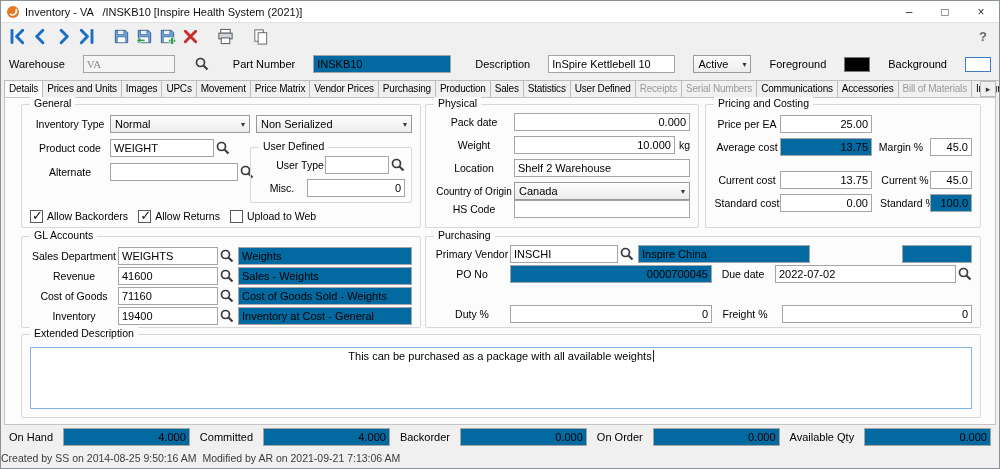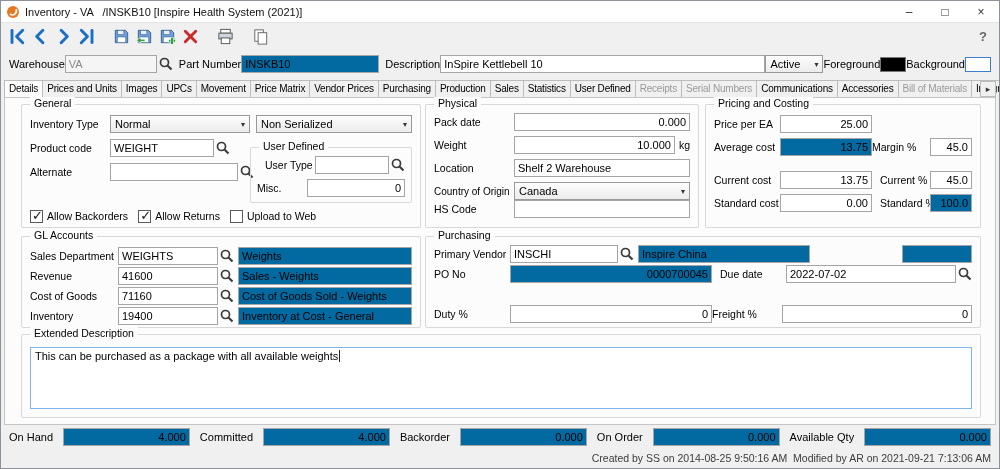--- a/index.html
+++ b/index.html
@@ -14,55 +14,55 @@
   .win-controls { margin-left: auto; display: flex; height: 100%; }
   .win-btn { width: 36px; display: flex; align-items: center; justify-content: center; font-size: 12px; color: #333; }
 
   
   .toolbar { flex: 0 0 26px; display: flex; align-items: center; padding-left: 5px; }
   .tb-btn { width: 23px; height: 23px; display: flex; align-items: center; justify-content: center; }
   .tb-gap { width: 12px; }
   .tb-help { margin-left: auto; margin-right: 12px; font-weight: bold; font-size: 13px; color: #666; }
 
   
-  .header-row { flex: 0 0 30px; display: flex; align-items: center; padding: 0 8px; gap: 0; }
+  .header-row { flex: 0 0 30px; display: flex; align-items: center; padding: 0 8px; gap: 18px; }
   .lbl { white-space: nowrap; }
   .inp { height: 18px; border: 1px solid #a5a5a5; background: #fff; display: flex; align-items: center; padding: 0 3px; font-size: 11px; overflow: hidden; white-space: nowrap; }
   .ro { background: #0369a1; }
   .num { justify-content: flex-end; }
-  .gray-text { color: #8a8a8a; }
+  .gray-text { color: #8a8a8a; font-family: Liberation Serif, serif; }
   .mag { flex: 0 0 14px; margin-left: 2px; }
   .combo { height: 18px; border: 1px solid #999; background: linear-gradient(#fdfdfd, #ececec); display: flex; align-items: center; padding-left: 4px; font-size: 11px; overflow: hidden; white-space: nowrap; }
   .combo-arrow { margin-left: auto; padding: 0 4px; font-size: 8px; color: #333; }
   .swatch { width: 26px; height: 15px; border: 1px solid #777; flex: 0 0 26px; }
   .swatch.bgsel { border-color: #3d7ecc; }
 
   
   .tabs { flex: 0 0 18px; display: flex; align-items: flex-end; padding: 0 3px; position: relative; overflow: hidden; }
   .tab { height: 17px; line-height: 16px; padding: 0 4px; background: #f0f0f0; border: 1px solid #bcbcbc; border-bottom: none; margin-right: -1px; font-size: 10px; letter-spacing: -0.2px; white-space: nowrap; flex: 0 0 auto; }
   .tab.active { background: #fcfcfc; position: relative; z-index: 5; transform: translateY(1px); height: 18px; }
   .tab.disabled { color: #9a9a9a; }
   .tab-scroll { position: absolute; right: 3px; bottom: 0; width: 16px; height: 16px; background: #f0f0f0; border: 1px solid #bcbcbc; display: flex; align-items: center; justify-content: center; font-size: 9px; color: #333; z-index: 6; }
 
   
   .content { flex: 0 0 328px; margin: 0 3px; background: #fcfcfc; border: 1px solid #c5c5c5; position: relative; }
-  .group { position: absolute; border: 1px solid #d8d8d8; border-radius: 2px; }
+  .group { position: absolute; border: 1px solid #d8d8d8; border-radius: 2px; text-align: center; }
   .group-title { position: absolute; top: -8px; left: 8px; background: #fcfcfc; padding: 0 4px; font-size: 10.5px; }
   .row { position: absolute; left: 8px; right: 8px; display: flex; align-items: center; height: 18px; }
   .row .lbl { font-size: 10.5px; flex: 0 0 auto; overflow: hidden; }
   .cb { width: 13px; height: 13px; border: 1px solid #5a5a5a; background: #fff; margin-right: 4px; position: relative; flex: 0 0 13px; }
   .cb.checked::after { content: "✓"; position: absolute; left: 1px; top: -3px; font-size: 13px; font-weight: bold; color: #111; }
   .cb-lbl { font-size: 10.5px; white-space: nowrap; }
   .textarea { position: absolute; left: 8px; top: 12px; right: 8px; bottom: 8px; border: 1px solid #7eb4ea; background: #fff; padding: 2px 4px; font-size: 11px; }
   .caret { display: inline-block; width: 1px; height: 12px; background: #222; vertical-align: -2px; margin-left: 1px; }
 
   
   .totals { flex: 0 0 23px; display: flex; align-items: center; padding: 0 8px; gap: 10px; }
   .totals .inp { flex: 1; }
-  .statusbar { flex: 1; display: flex; align-items: flex-end; justify-content: flex-end; padding: 0 8px 4px 0; font-size: 10.5px; color: #3c3c3c; white-space: pre; }
+  .statusbar { flex: 1; display: flex; align-items: flex-end; justify-content: flex-start; padding: 0 8px 4px 0; font-size: 10.5px; color: #3c3c3c; white-space: pre; }
 </style>
 </head>
 <body>
 
 <svg width="0" height="0" style="position:absolute" aria-hidden="true">
   <defs>
     <g id="ic-mag">
         <circle cx="5.5" cy="5.5" r="4" fill="none" stroke="#3a3a3a" stroke-width="1.7"></circle>
         <line x1="8.7" y1="8.7" x2="12.5" y2="12.5" stroke="#3a3a3a" stroke-width="2.1"></line>
       </g>
@@ -238,21 +238,21 @@
         <span class="cb checked"></span>
         <span class="cb-lbl">Allow Backorders</span>
         <span class="cb checked" style="margin-left:10px"></span>
         <span class="cb-lbl">Allow Returns</span>
         <span class="cb" style="margin-left:10px"></span>
         <span class="cb-lbl">Upload to Web</span>
       </div>
 
       <div class="group" style="left:228px;top:42px;width:162px;height:56px">
         <span class="group-title">User Defined</span>
-        <div class="row" style="left:14px;right:6px;top:8px">
+        <div class="row" style="left:24px;right:6px;top:8px">
           <span class="lbl" style="width:50px">User Type</span>
           <div class="inp" style="flex:1"></div>
           <svg class="mag" width="14" height="14" viewBox="0 0 14 14">
               <use href="#ic-mag"></use>
             </svg>
         </div>
         <div class="row" style="left:6px;right:6px;top:31px">
           <span class="lbl" style="width:50px">Misc.</span>
           <div class="inp num" style="flex:1">0</div>
         </div>
@@ -358,21 +358,21 @@
             <use href="#ic-mag"></use>
           </svg>
         <div class="inp ro" style="width:172px;margin-left:4px">Inspire China</div>
         <span style="flex:1"></span>
         <div class="inp ro" style="width:70px"></div>
       </div>
       <div class="row" style="top:28px">
         <span class="lbl" style="width:76px">PO No</span>
         <div class="inp ro num" style="width:202px">0000700045</div>
         <span class="lbl" style="margin-left:8px;width:46px">Due date</span>
-        <div class="inp" style="flex:1;margin-left:20px">2022-07-02</div>
+        <div class="inp" style="flex:1;margin-left:9px">2022-07-02</div>
         <svg class="mag" width="14" height="14" viewBox="0 0 14 14">
             <use href="#ic-mag"></use>
           </svg>
       </div>
       <div class="row" style="top:68px">
         <span class="lbl" style="width:76px">Duty %</span>
         <div class="inp num" style="width:202px">0</div>
         <span class="lbl" style="width:66px">Freight %</span>
         <div class="inp num" style="flex:1;margin-left:4px">0</div>
       </div>

